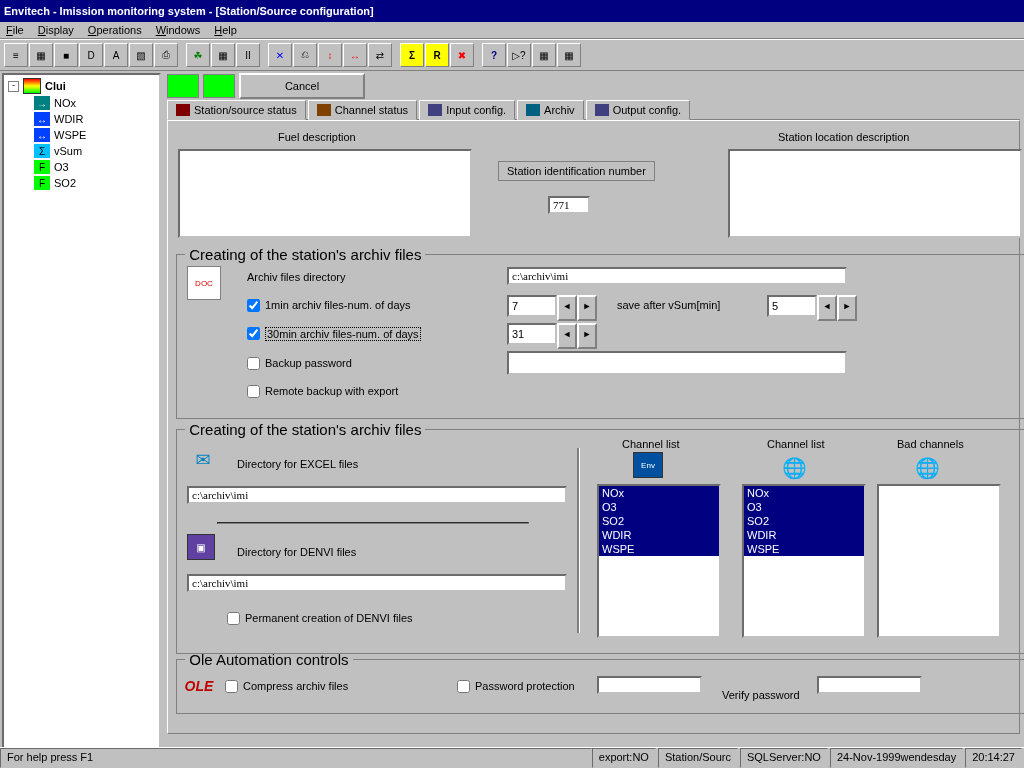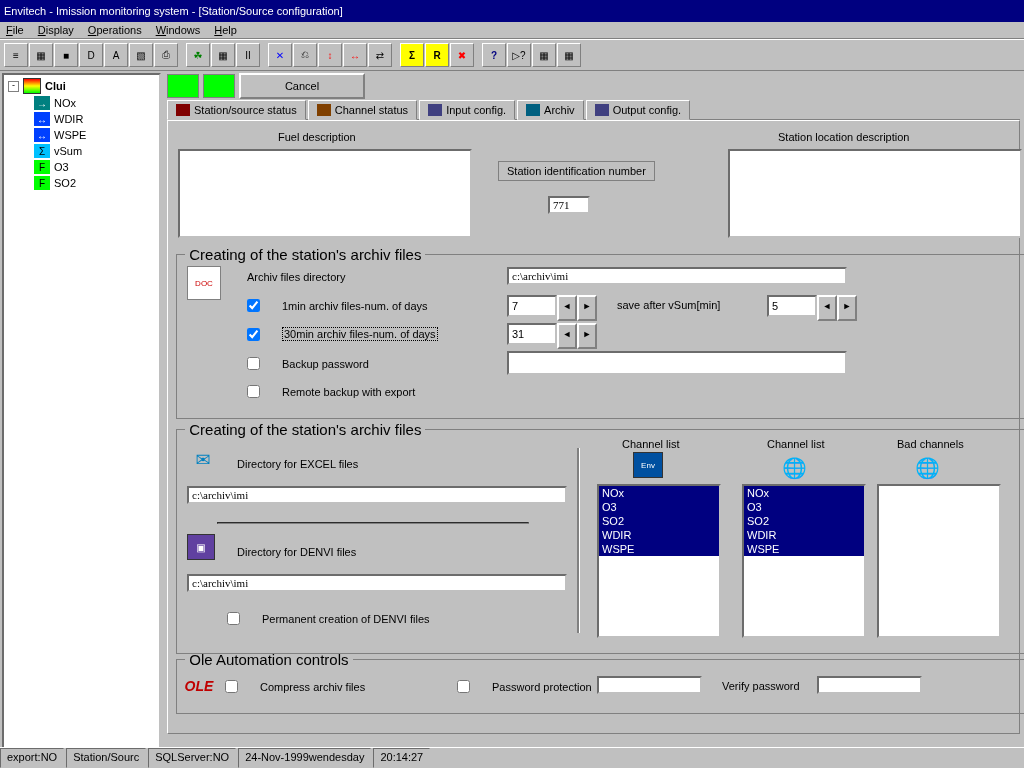--- a/index.html
+++ b/index.html
@@ -1,16 +1,16 @@
 <!DOCTYPE html>
 <html><head>
 <meta charset="utf-8">
 <style>
   html,body{margin:0;padding:0;font-family:"MS Sans Serif",Tahoma,sans-serif;font-size:11px;background:#c0c0c0;color:#000;width:1024px;height:768px;overflow:hidden}
-  .titlebar{height:18px;background:#000080;color:#fff;font-weight:normal;padding:2px 4px;display:flex;align-items:center}
+  .titlebar{height:18px;background:#000080;color:#fff;font-weight:bold;padding:2px 4px;display:flex;align-items:center}
   .menubar{background:#c0c0c0;padding:2px 6px;display:flex;gap:14px;border-bottom:1px solid #808080}
   .menubar span{cursor:default}
   .menubar span u{text-decoration:underline}
   .toolbar{background:#c0c0c0;padding:2px 4px;display:flex;gap:1px;border-top:1px solid #fff;border-bottom:1px solid #808080;align-items:center;height:26px}
   .tb-btn{width:22px;height:22px;border:1px solid;border-color:#fff #808080 #808080 #fff;background:#c0c0c0;display:flex;align-items:center;justify-content:center;font-size:10px}
   .tb-sep{width:6px}
   .main-area{display:flex;height:683px}
   .tree-panel{width:155px;background:#fff;border:2px inset #c0c0c0;margin:2px;overflow:auto}
   .tree-root{padding:2px 2px 2px 4px}
   .tree-item{display:flex;align-items:center;gap:4px;padding:1px 0}
@@ -31,21 +31,21 @@
   .tab-strip{display:flex;margin-top:0;border-bottom:1px solid #808080}
   .tab{border:1px solid;border-color:#fff #808080 #c0c0c0 #fff;background:#c0c0c0;padding:3px 8px;margin-right:2px;display:flex;align-items:center;gap:4px;position:relative;top:1px}
   .tab.active{background:#c0c0c0;border-bottom:1px solid #c0c0c0;font-weight:normal}
   .tab .ti{width:14px;height:12px;background:#808000;display:inline-block}
   .form-body{border:1px solid;border-color:#fff #808080 #808080 #fff;background:#c0c0c0;padding:6px;height:600px;position:relative}
   .lbl{position:absolute}
   .fld{position:absolute;background:#fff;border:2px inset #c0c0c0}
   .txt{position:absolute}
   fieldset{position:absolute;border:1px solid #808080;border-top-color:#808080}
   fieldset legend{font-size:15px;padding:0 4px}
-  .chk{position:absolute;display:flex;align-items:center;gap:22px}
+  .chk{position:absolute;display:flex;align-items:flex-start;gap:5px}
   .chk input{margin:0}
   .spin{position:absolute;display:flex}
   .spin .v{width:40px;height:18px;background:#fff;border:2px inset #c0c0c0;padding:0 3px;line-height:18px}
   .spin .b{width:16px;height:22px;border:2px solid;border-color:#fff #808080 #808080 #fff;background:#c0c0c0;text-align:center;line-height:18px;font-size:9px}
   .listb{position:absolute;background:#fff;border:2px inset #c0c0c0;overflow:hidden}
   .listb .sel{background:#000080;color:#fff;padding:0 3px;line-height:14px}
   .icon-box{position:absolute;width:32px;height:32px;display:flex;align-items:center;justify-content:center;font-size:18px}
   .statusbar{position:fixed;left:0;bottom:0;width:1024px;height:20px;background:#c0c0c0;border-top:1px solid #fff;display:flex;align-items:center}
   .statusbar .cell{border:1px inset #c0c0c0;padding:1px 6px;margin-right:2px;height:16px;line-height:14px}
   .statusbar .grow{flex:1;border:1px inset #c0c0c0;padding:1px 6px;height:16px;line-height:14px}
@@ -263,27 +263,28 @@
         <div class="icon-box" style="left:6px;top:2px;color:#c00000;font-weight:bold;font-style:italic;font-size:14px">OLE</div>
         <div class="chk" style="left:48px;top:12px">
             <input type="checkbox" style="">
             <span>Compress archiv files</span>
           </div>
         <div class="chk" style="left:280px;top:12px">
             <input type="checkbox" style="">
             <span>Password protection</span>
           </div>
         <input type="text" style="position: absolute; left: 420px; top: 8px; width: 95px;">
-        <div class="lbl" style="left:545px;top:12px">Verify password</div>
+        <div class="lbl" style="left:545px;top:21px">Verify password</div>
         <input type="text" style="position: absolute; left: 640px; top: 8px; width: 95px;">
       </fieldset>
 
     </div>
   </div>
 </div>
 
 <div class="statusbar">
+  <div class="grow">For help press F1</div>
   <div class="cell">export:NO</div>
   <div class="cell">Station/Sourc</div>
   <div class="cell">SQLServer:NO</div>
   <div class="cell">24-Nov-1999wendesday</div>
   <div class="cell">20:14:27</div>
 </div>
 
 </body></html>

